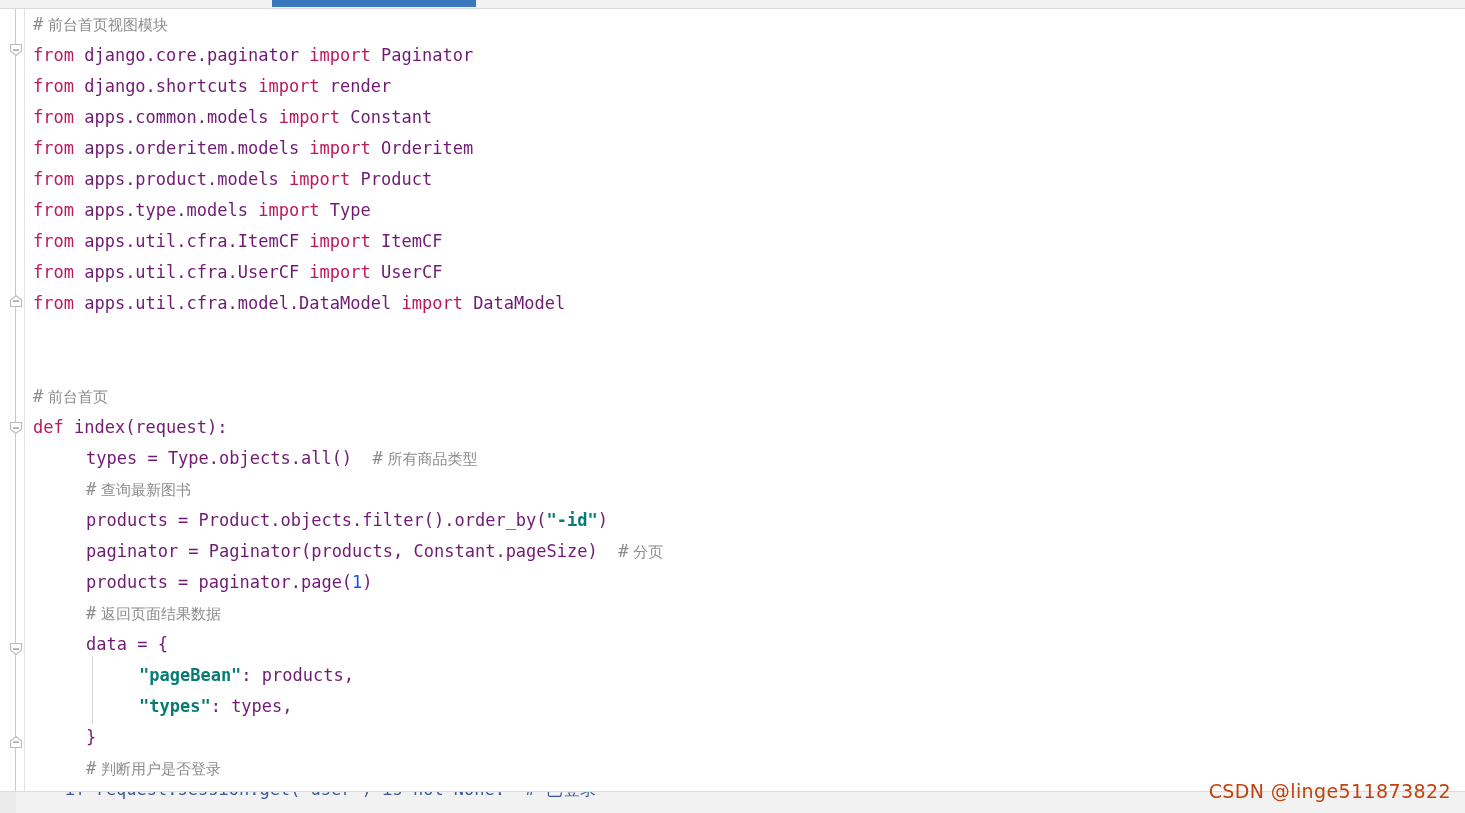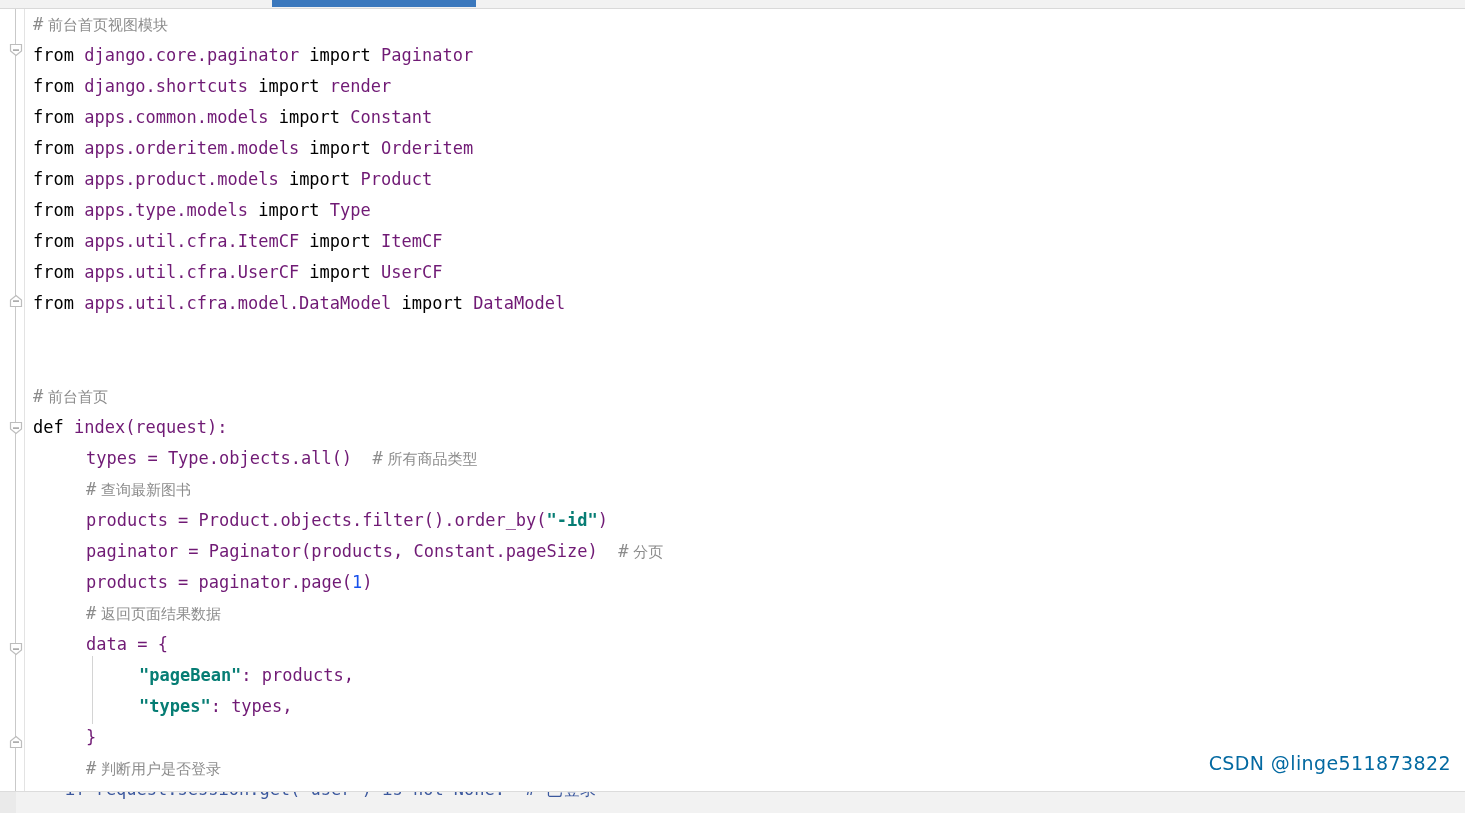--- a/index.html
+++ b/index.html
@@ -100,21 +100,21 @@
     color: #080808;
     -webkit-font-smoothing: antialiased;
   }
   .line {
     height: 31px;
     padding-left: 8px;
     white-space: pre;
   }
 
   
-  .kw   { color: #000000; }
+  .kw   { color: #be185d; }
   .plain{ color: #701a75; }
   .str  { color: #067d74; font-weight: bold; }
   .num  { color: #1750eb; }
   .cmt  { color: #8c8c8c; font-family: "DejaVu Sans", "Liberation Sans", sans-serif; font-size: 15px; }
   .cmt-hash { color: #8c8c8c; font-family: "DejaVu Sans Mono", "Liberation Mono", monospace; font-size: 17px; }
 
   
   #indent-guide {
     position: absolute;
     left: 67px;
@@ -151,24 +151,24 @@
     top: 0;
     width: 16px;
     height: 22px;
     background: #eaeaea;
   }
 
   
   #watermark {
     position: absolute;
     right: 14px;
-    top: 752px;
+    top: 780px;
     font-family: "DejaVu Sans", "Liberation Sans", sans-serif;
     font-size: 19px;
-    color: #0369a1;
+    color: #c2410c;
     letter-spacing: 0.4px;
     white-space: nowrap;
     user-select: none;
   }
 </style>
 </head>
 <body>
 
 <div id="editor-window">
 

